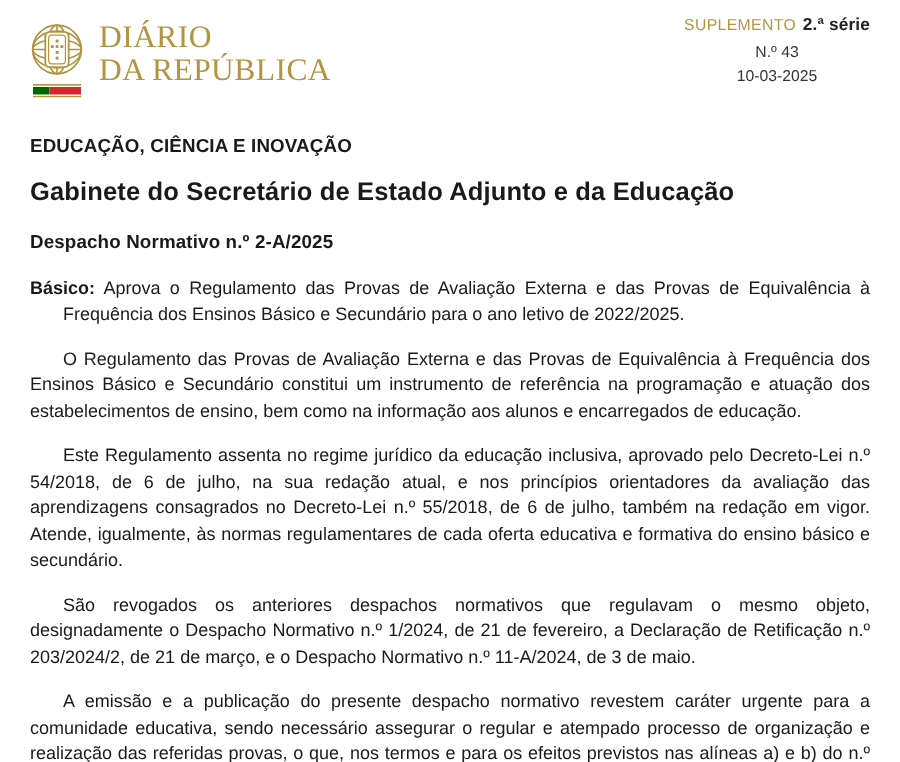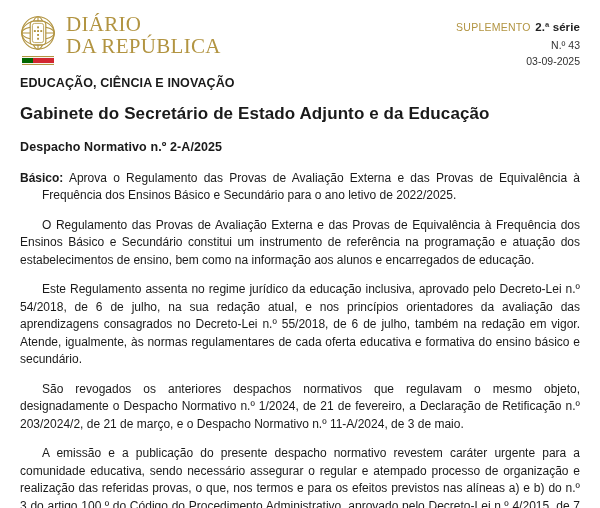--- a/index.html
+++ b/index.html
@@ -58,22 +58,22 @@
   }
   .brand-line {
     font-size: 21px;
     display: block;
     white-space: nowrap;
   }
 
   .masthead-meta {
     position: absolute;
     right: 20px;
-    top: 14px;
-    text-align: right;
+    top: 4px;
+    text-align: center;
     line-height: 1.52;
   }
   .meta-suplemento {
     font-size: 10.5px;
     color: #b29441;
     letter-spacing: 0.25px;
   }
   .meta-serie {
     font-size: 11.5px;
     color: #222;
@@ -85,20 +85,21 @@
     font-size: 10.5px;
     color: #333;
     display: block;
   }
 
   
   .doc {
     padding: 0 20px 0 20px;
   }
   .heading-group {
+    margin-top: 14px;
   }
   .h-entity {
     font-size: 12.5px;
     font-weight: bold;
     letter-spacing: 0.1px;
     margin: 0 0 14px 0;
   }
   .h-office {
     font-size: 17px;
     font-weight: bold;
@@ -174,21 +175,21 @@
       <span class="brand-line">DA REPÚBLICA</span>
     </div>
   </div>
 
   <div class="masthead-meta">
     <div>
       <span class="meta-suplemento">SUPLEMENTO</span>
       <span class="meta-serie">2.ª série</span>
     </div>
     <span class="meta-numero">N.º 43</span>
-    <span class="meta-data">03-09-2025</span>
+    <span class="meta-data">10-03-2025</span>
   </div>
 
 </div>
 
 <div class="doc">
 
   <div class="heading-group">
     <div class="h-entity">EDUCAÇÃO, CIÊNCIA E INOVAÇÃO</div>
     <div class="h-office">Gabinete do Secretário de Estado Adjunto e da Educação</div>
     <div class="h-act">Despacho Normativo n.º 2-A/2025</div>

